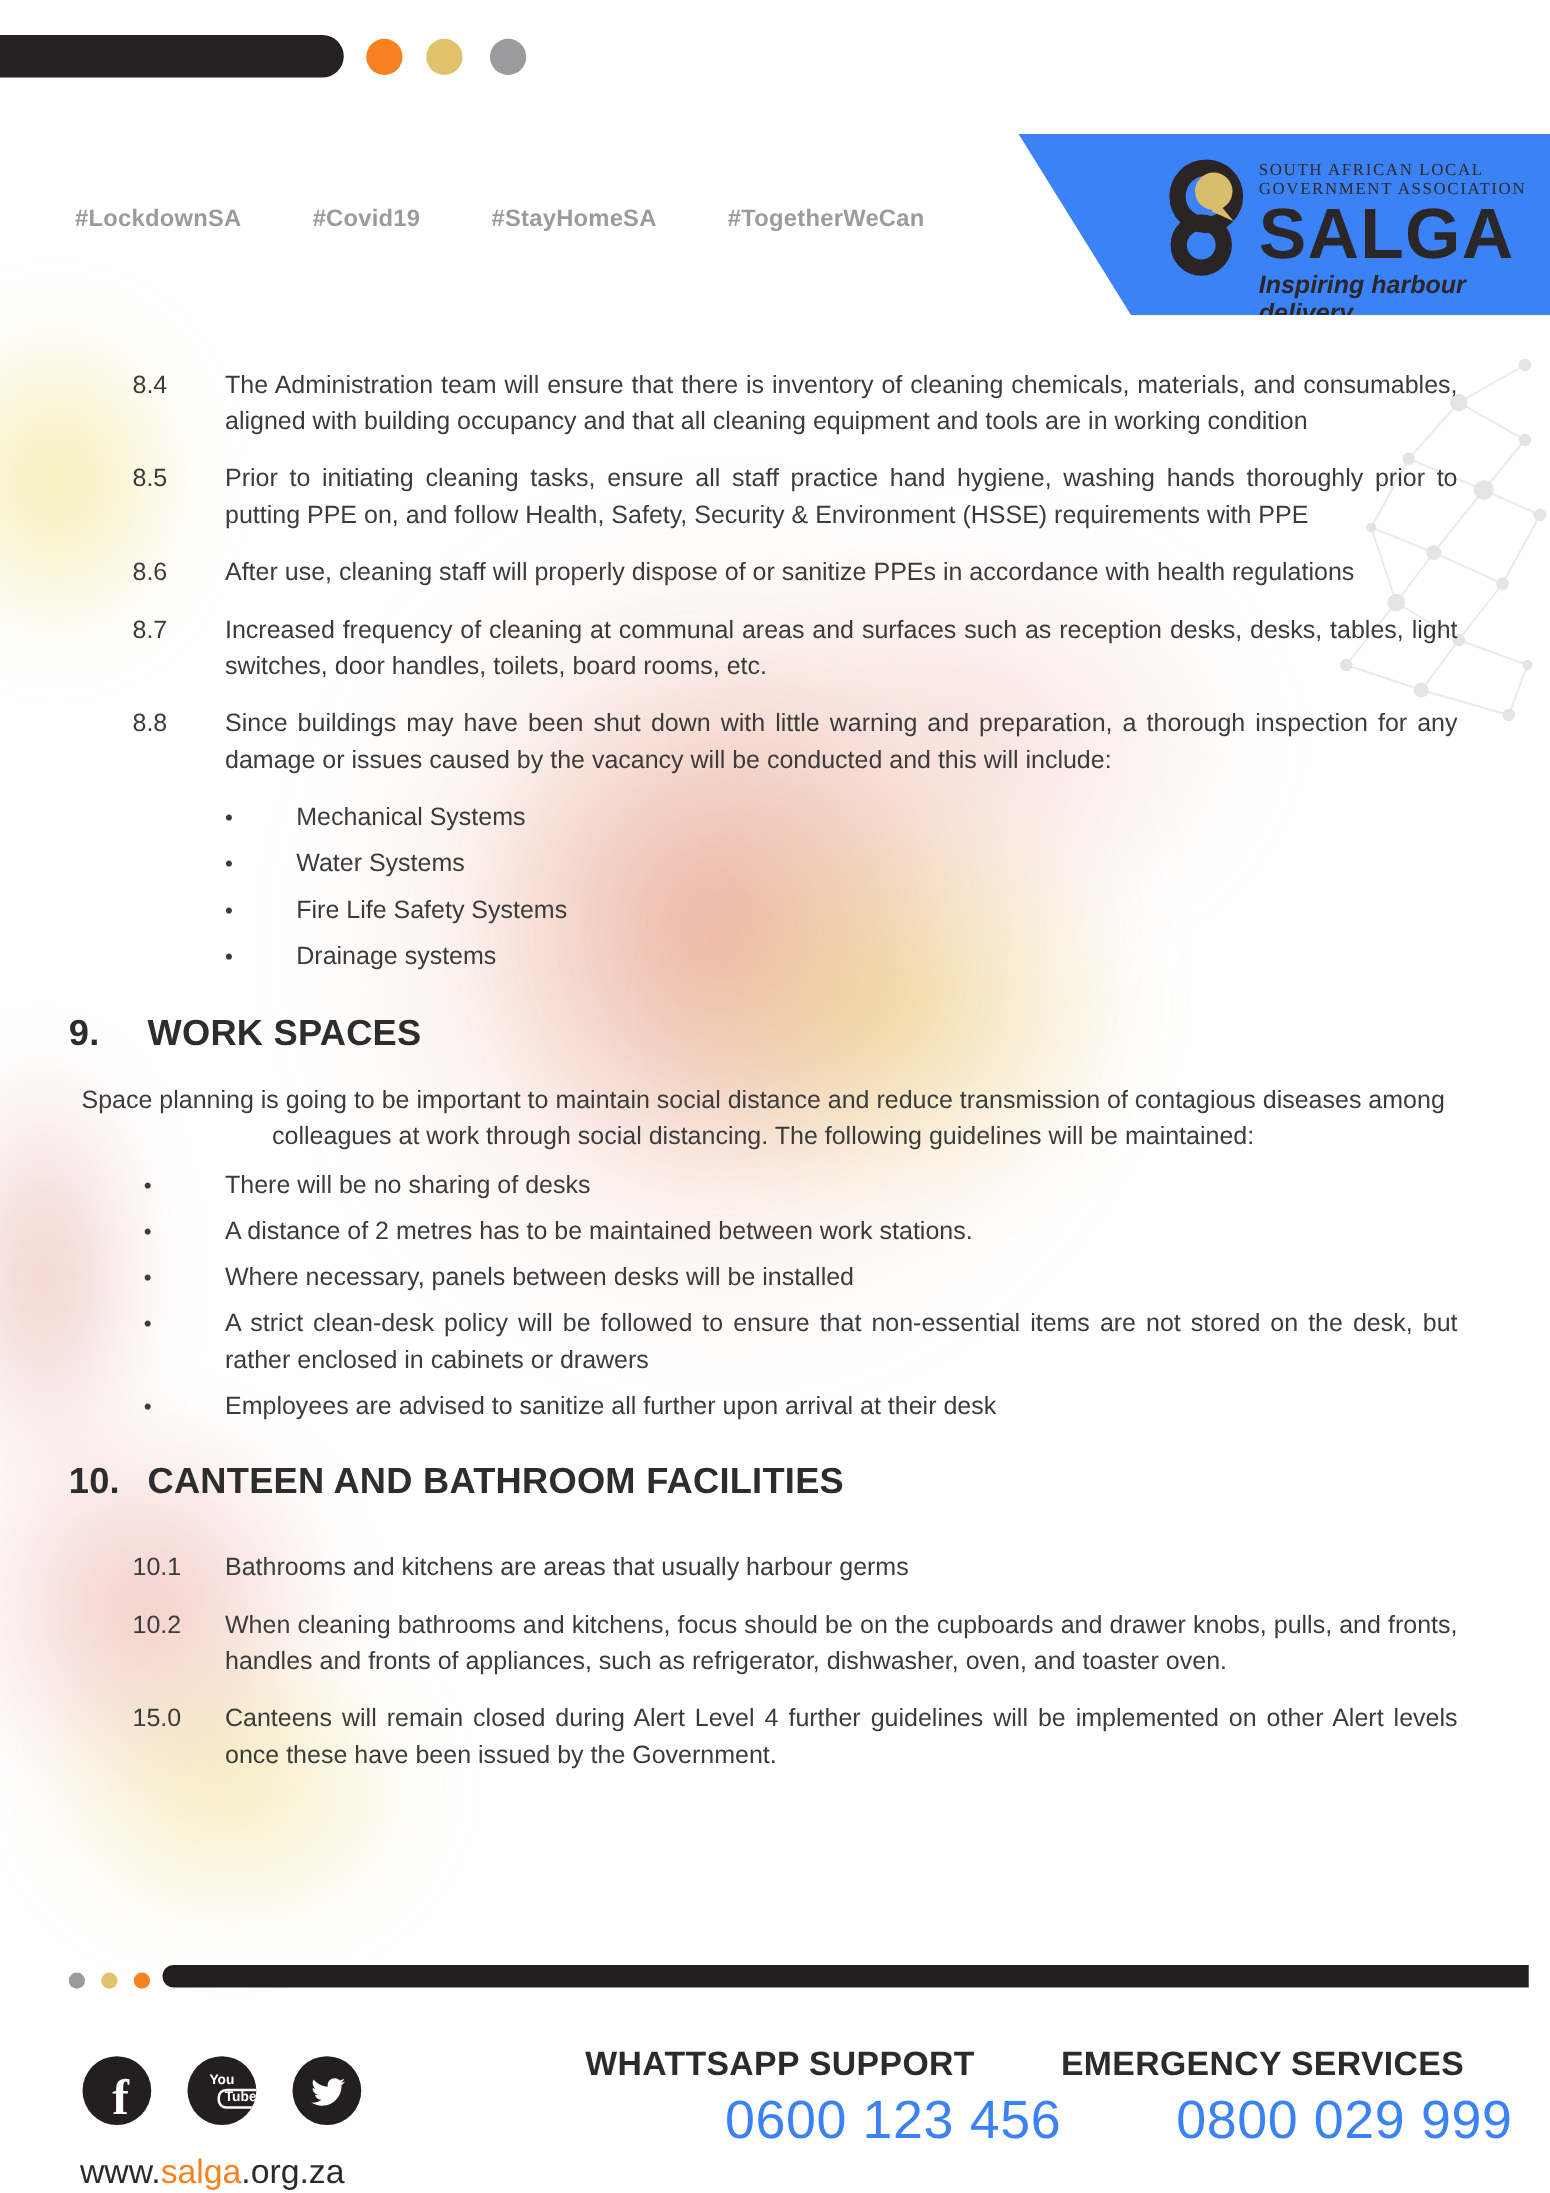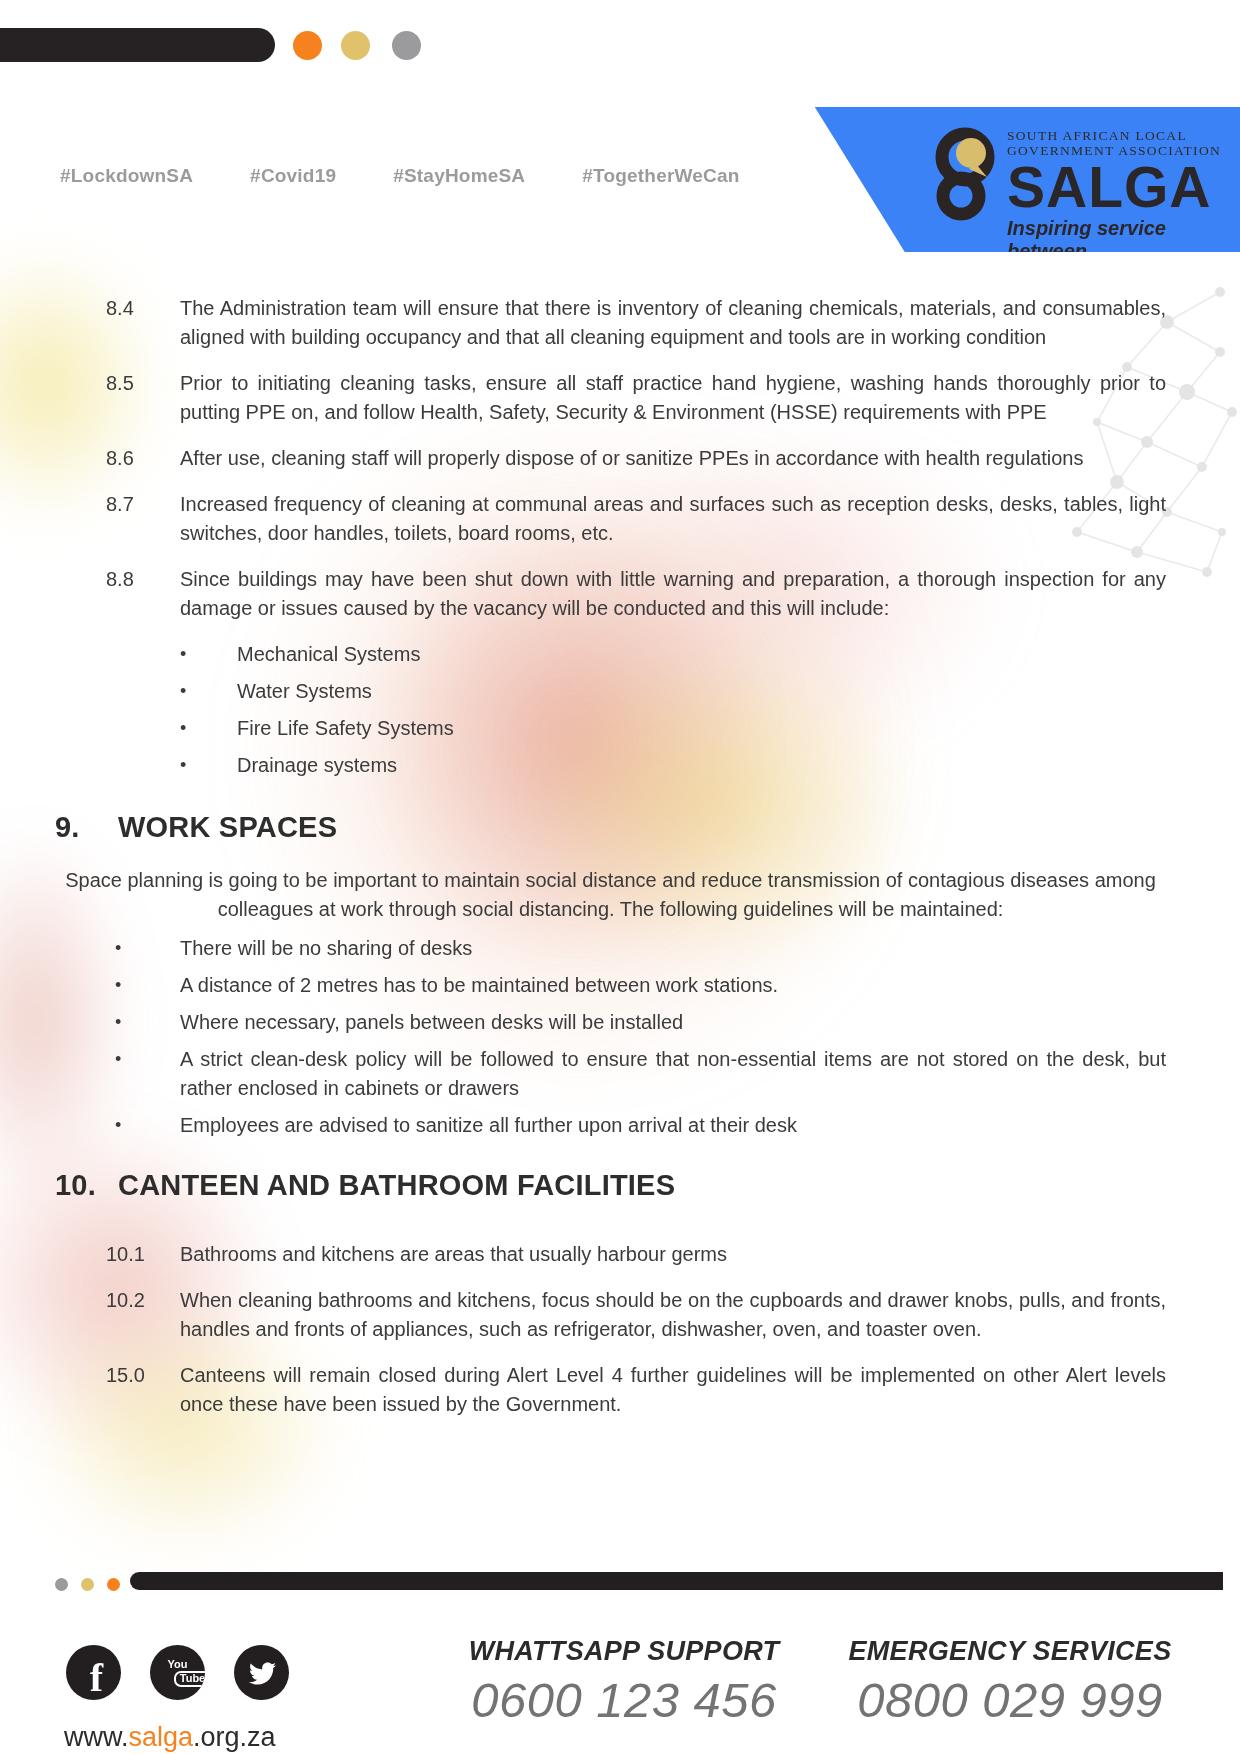--- a/index.html
+++ b/index.html
@@ -67,23 +67,23 @@
   .social-circle { width:55px; height:55px; border-radius:50%; background:#231F20; color:#ffffff;
                    display:flex; align-items:center; justify-content:center; overflow:hidden; }
   .fb-f { font-size:40px; font-weight:bold; font-family:"Liberation Serif", serif; margin-top:10px; margin-left:6px; }
   .yt-inner { text-align:center; line-height:11px; }
   .yt-you { font-size:11px; font-weight:bold; }
   .yt-tube { font-size:11px; font-weight:bold; border:2px solid #fff; border-radius:7px; padding:0 4px 1px 4px; display:inline-block; margin-top:1px;margin-left:30px; }
 
   .site-url { position:absolute; left:64px; top:1722px; font-size:27px; color:#2b2b2b; z-index:2; }
   .site-url .hl { color:#F5821F; }
 
-  .contact { position:absolute; top:1636px; text-align:center; z-index:2;font-style:italic; }
+  .contact { position:absolute; top:1636px; text-align:center; z-index:2; }
   .contact-label { font-size:27px; font-weight:bold; color:#2b2b2b; letter-spacing:.3px; }
-  .contact-number { font-size:49px; color:#737373; margin-top:5px; letter-spacing:.5px; }
+  .contact-number { font-size:43px; color:#3b82f6; margin-top:5px; letter-spacing:.5px;text-align:right; }
   .contact.whatsapp { left:399px; width:450px; }
   .contact.emergency { left:810px; width:400px; }
 </style>
 </head>
 <body>
 
 <div class="page">
 
   <div class="bg blob yellow-left"></div>
   <div class="bg blob big-soft"></div>
@@ -132,21 +132,21 @@
     <svg class="logo-mark" viewBox="0 0 66 94">
       <circle cx="30" cy="30" r="23" fill="none" stroke="#2a2425" stroke-width="13"></circle>
       <circle cx="26" cy="69" r="18" fill="none" stroke="#2a2425" stroke-width="13"></circle>
       <circle cx="36" cy="26" r="15" fill="#d8bd6c"></circle>
       <path d="M41 37 L52 50 L34 42 Z" fill="#d8bd6c"></path>
     </svg>
     <div class="logo-text">
       <div class="logo-org">SOUTH AFRICAN LOCAL</div>
       <div class="logo-org">GOVERNMENT ASSOCIATION</div>
       <div class="logo-name">SALGA</div>
-      <div class="logo-tagline">Inspiring service between</div>
+      <div class="logo-tagline">Inspiring harbour delivery</div>
     </div>
   </div>
 
   <main>
 
     <div class="item">
       <span class="item-num">8.4</span>
       <span class="item-text">The Administration team will ensure that there is inventory of cleaning chemicals, materials, and consumables, aligned with building occupancy and that all cleaning equipment and tools are in working condition</span>
     </div>
     <div class="item">

